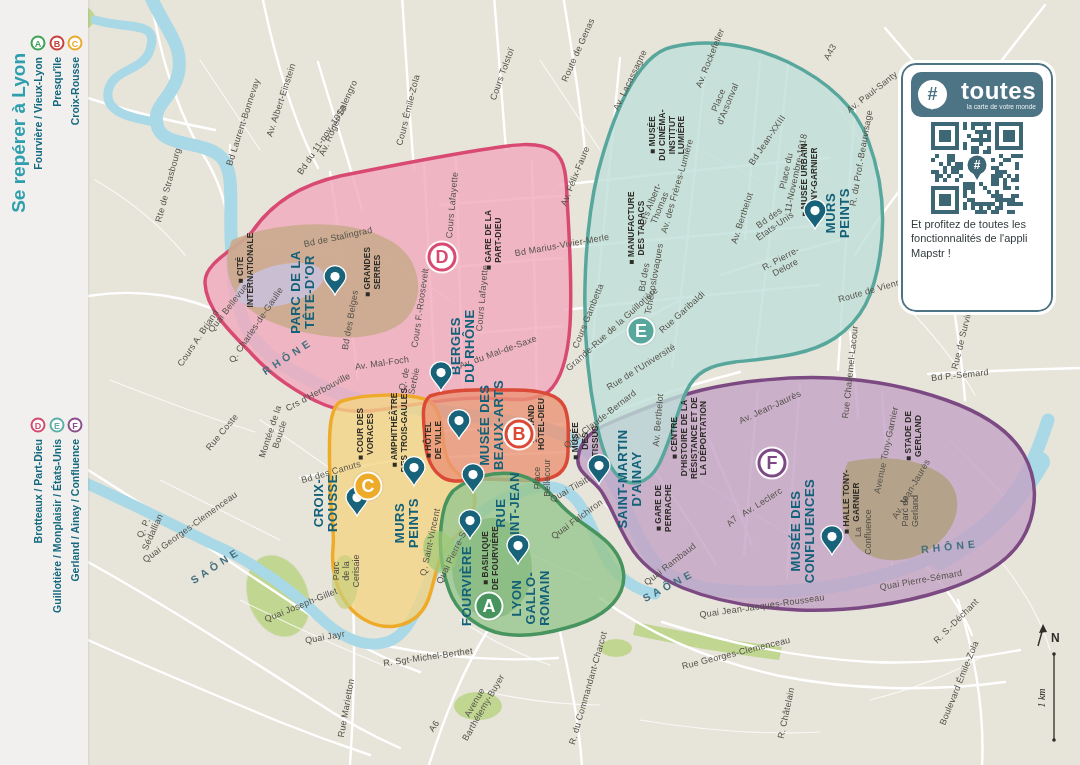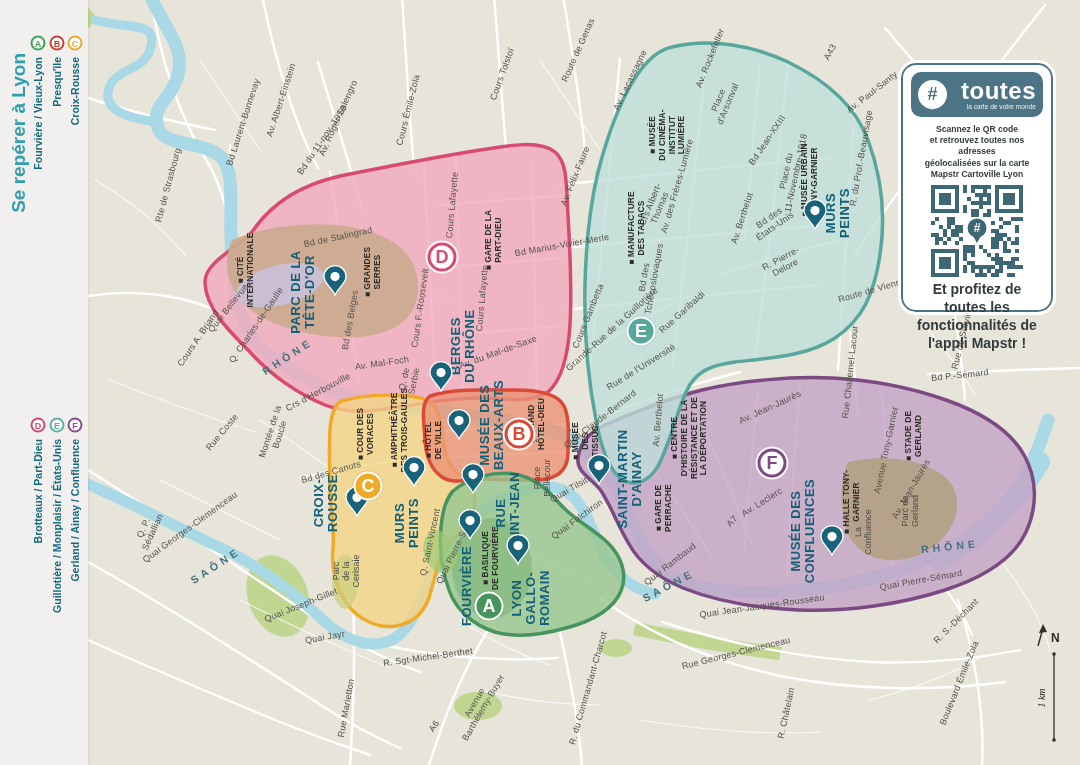--- a/index.html
+++ b/index.html
@@ -38,21 +38,21 @@
             padding:7px 7px;height:45px;box-sizing:border-box;}
   .m-pin{width:29px;height:29px;background:#fff;border-radius:50%;display:flex;align-items:center;
          justify-content:center;color:#4d7484;font-size:18px;font-weight:700;position:relative;flex:0 0 auto;}
   .m-pin::after{content:"";position:absolute;bottom:-6px;left:9px;border:5px solid transparent;border-top:7px solid #fff;}
   .m-word{display:flex;flex-direction:column;align-items:flex-end;flex:1;}
   .m-name{font-size:24px;font-weight:700;color:#fff;line-height:22px;letter-spacing:.5px;}
   .m-tag{font-size:6.6px;color:#e8eef0;margin-top:1px;}
   .m-scan{margin-top:7px;font-size:8.6px;font-weight:700;color:#333b3e;text-align:center;
           white-space:pre-line;line-height:1.3;}
   #qr{width:92px;height:92px;margin:5px auto 3px auto;}
-  .m-foot{font-size:14px;font-weight:700;color:#333b3e;text-align:center;white-space:pre-line;line-height:1.3;}
+  .m-foot{font-size:11px;font-weight:400;color:#333b3e;white-space:pre-line;line-height:1.3;}
 </style>
 </head>
 <body>
 
 <div id="stage">
 
   <svg id="mapsvg" width="1080" height="765" viewBox="0 0 1080 765">
     <rect x="0" y="0" width="1080" height="765" fill="#e7e4da"></rect>
 
     <g fill="#bcd489" opacity=".9">
@@ -408,24 +408,20 @@
   <div id="mapstr-card">
     <div class="m-banner">
       <div class="m-pin">
         <span>#</span>
       </div>
       <div class="m-word">
         <div class="m-name">toutes</div>
         <div class="m-tag">la carte de votre monde</div>
       </div>
     </div>
-    <div class="m-scan">Scannez le QR code
-et retrouvez toutes nos adresses
-géolocalisées sur la carte
-Mapstr Cartoville Lyon</div>
     <div id="qr"><svg width="92" height="92">
           <rect x="32" y="0" width="4" height="4" fill="#3d6774"></rect>
           <rect x="40" y="0" width="4" height="4" fill="#3d6774"></rect>
           <rect x="44" y="0" width="4" height="4" fill="#3d6774"></rect>
           <rect x="48" y="0" width="4" height="4" fill="#3d6774"></rect>
           <rect x="52" y="0" width="4" height="4" fill="#3d6774"></rect>
           <rect x="56" y="0" width="4" height="4" fill="#3d6774"></rect>
           <rect x="32" y="4" width="4" height="4" fill="#3d6774"></rect>
           <rect x="40" y="4" width="4" height="4" fill="#3d6774"></rect>
           <rect x="52" y="4" width="4" height="4" fill="#3d6774"></rect>

